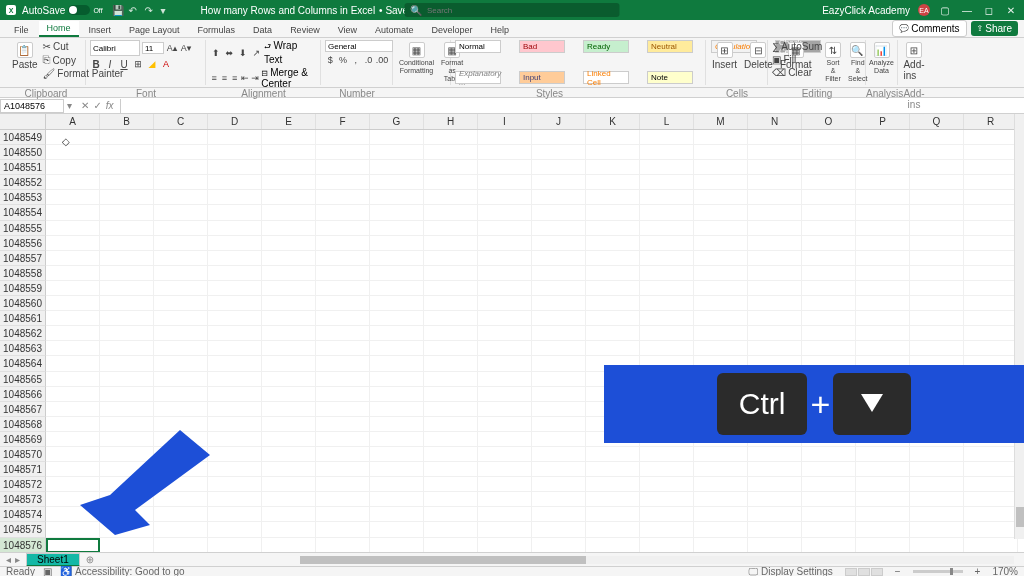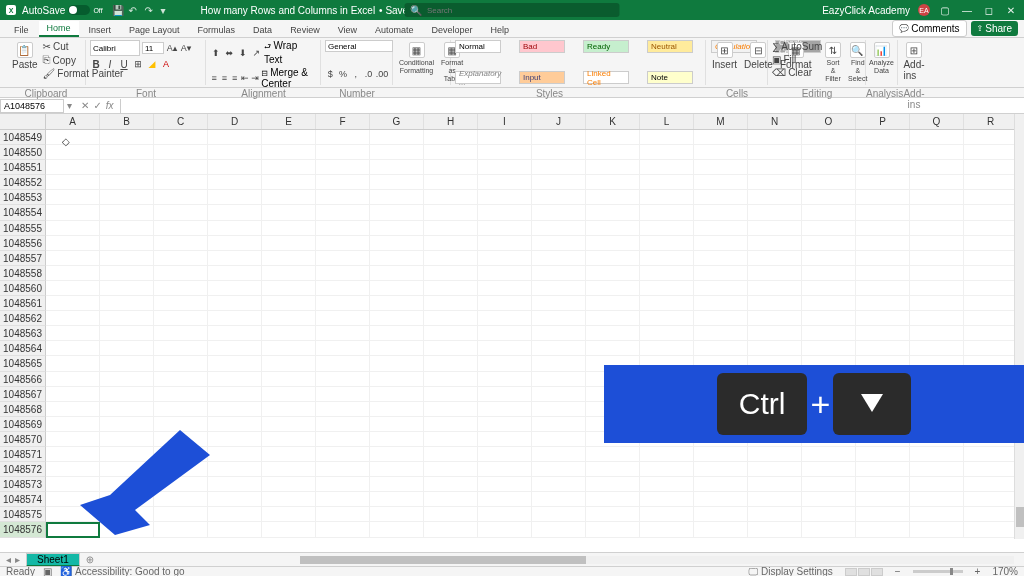--- a/index.html
+++ b/index.html
@@ -197,21 +197,21 @@
         <span class="ib">≡</span>
         <span class="ib">≡</span>
         <span class="ib">≡</span>
         <span class="ib">⇤</span>
         <span class="ib">⇥</span>
         <span style="font-size:8px">⊟ <span>Merge &amp; Center</span></span>
       </div>
     </div>
   </div>
   <div class="rgroup" style="width:72px">
-    <div style="display:flex;flex-direction:column;gap:16px">
+    <div style="display:flex;flex-direction:column;gap:2px">
       <input class="number-select" value="General" style="">
       <div class="btn-row">
         <span class="ib">$</span>
         <span class="ib">%</span>
         <span class="ib">,</span>
         <span class="ib">.0</span>
         <span class="ib">.00</span>
       </div>
     </div>
   </div>
@@ -540,20 +540,41 @@
         <div class="cell"></div>
         <div class="cell"></div>
         <div class="cell"></div>
         <div class="cell"></div>
         <div class="cell"></div>
         <div class="cell"></div>
         <div class="cell"></div>
         <div class="cell"></div>
       </div>
       <div class="row">
+        <div class="row-h">1048559</div>
+        <div class="cell"></div>
+        <div class="cell"></div>
+        <div class="cell"></div>
+        <div class="cell"></div>
+        <div class="cell"></div>
+        <div class="cell"></div>
+        <div class="cell"></div>
+        <div class="cell"></div>
+        <div class="cell"></div>
+        <div class="cell"></div>
+        <div class="cell"></div>
+        <div class="cell"></div>
+        <div class="cell"></div>
+        <div class="cell"></div>
+        <div class="cell"></div>
+        <div class="cell"></div>
+        <div class="cell"></div>
+        <div class="cell"></div>
+      </div>
+      <div class="row">
         <div class="row-h">1048560</div>
         <div class="cell"></div>
         <div class="cell"></div>
         <div class="cell"></div>
         <div class="cell"></div>
         <div class="cell"></div>
         <div class="cell"></div>
         <div class="cell"></div>
         <div class="cell"></div>
         <div class="cell"></div>

